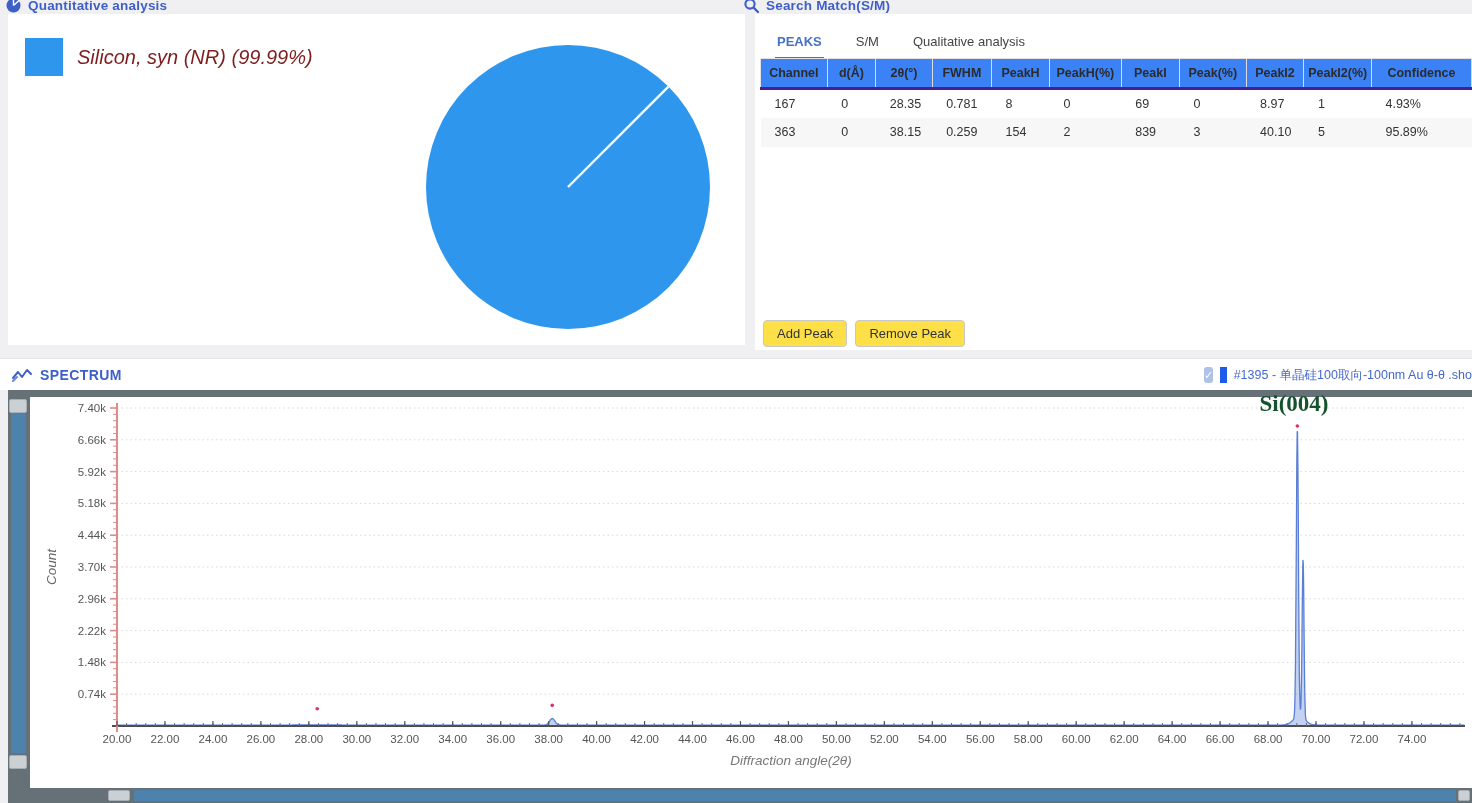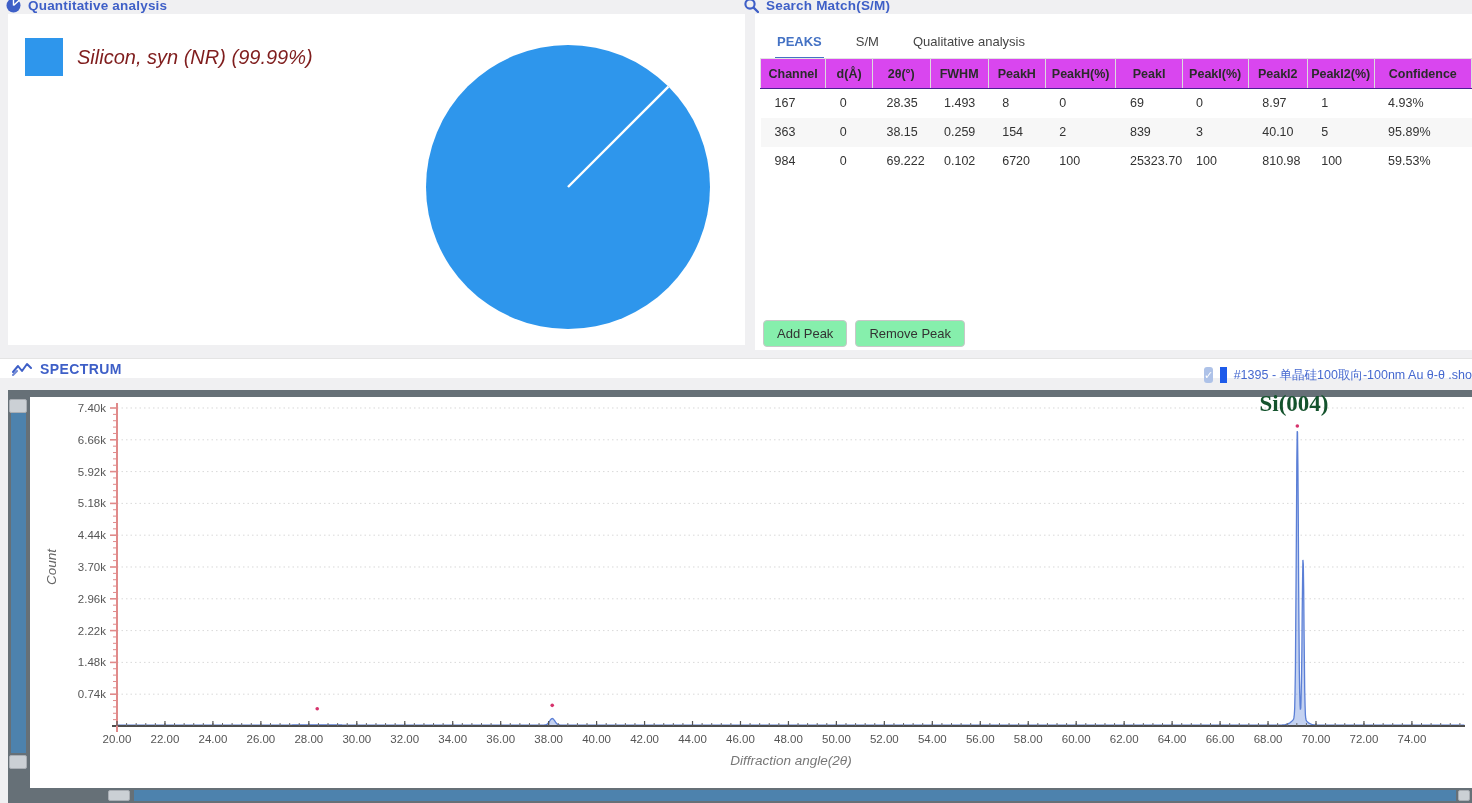--- a/index.html
+++ b/index.html
@@ -17,36 +17,36 @@
   .pie-legend-label { font-style:italic; font-size:20px; color:#7f1d1d; }
 
   
   .tabs { position:absolute; left:20px; top:14px; display:flex; gap:30px; font-size:13px; color:#454545; }
   .tab { padding:6px 2px 8px 2px; cursor:pointer; }
   .tab.active { color:#4472c4; font-weight:bold; border-bottom:3px solid #4472c4; }
 
   
   .tbl-wrap { position:absolute; left:5px; top:44px; width:712px; }
   table { border-collapse:collapse; table-layout:fixed; font-size:12.5px; color:#333; }
-  thead th { background:#d946ef; font-weight:bold; color:#2b2b2b; height:30px; text-align:center;
-             border-top:1px solid #e2e2e2; border-bottom:1px solid #4c1d95; border-right:1px solid #dcdcdc; }
+  thead th { background:#3b82f6; font-weight:bold; color:#2b2b2b; height:30px; text-align:center;
+             border-top:1px solid #e2e2e2; border-bottom:3px solid #4c1d95; border-right:1px solid #dcdcdc; }
   thead th:first-child { border-left:1px solid #e2e2e2; }
   tbody td { height:29px; padding-left:14px; text-align:left; }
   tbody tr:nth-child(even) td { background:#f7f7f7; }
   th:nth-child(1){width:72px;} th:nth-child(2){width:56px;} th:nth-child(3){width:60px;}
   th:nth-child(4){width:64px;} th:nth-child(5){width:64px;} th:nth-child(6){width:76px;}
   th:nth-child(7){width:66px;} th:nth-child(8){width:72px;} th:nth-child(9){width:62px;}
   th:nth-child(10){width:70px;margin-top:42px;} th:nth-child(11){width:110px;}
 
   .btn-row { position:absolute; left:8px; top:306px; display:flex; gap:8px; }
-  .btn { background:#86efac; border:1px solid #c8c8c8; border-radius:4px; padding:5px 13px;
+  .btn { background:#fde047; border:1px solid #c8c8c8; border-radius:4px; padding:5px 13px;
          font-size:13px; color:#333; cursor:pointer; }
 
   
-  .spec-header { position:absolute; left:0; top:358px; width:1472px; height:20px; background:#fff;
+  .spec-header { position:absolute; left:0; top:358px; width:1472px; height:32px; background:#fff;
                  border-top:1px solid #e4e4e4; display:flex; align-items:center; }
   .spec-title { display:flex; align-items:center; gap:8px; margin-left:12px;
                 color:#3e5fc7; font-weight:bold; font-size:14px; letter-spacing:.4px; }
   .spec-legend { position:absolute; left:1204px; top:0; height:32px; display:flex; align-items:center; gap:7px;
                  white-space:nowrap; overflow:hidden; width:268px; }
   .chk { width:16px; height:16px; background:#aec2e8; border-radius:3px; color:#fff; font-size:11px;
          display:flex; align-items:center; justify-content:center; cursor:pointer; }
   .swatch-sm { width:16px; height:16px; background:#1e5bea; }
   .spec-legend-label { font-size:12.5px; color:#4568cf; }
 
@@ -106,65 +106,52 @@
       <table id="peaks-table">
           <thead>
             <tr>
               <th>Channel</th>
               <th>d(Å)</th>
               <th>2θ(°)</th>
               <th>FWHM</th>
               <th>PeakH</th>
               <th>PeakH(%)</th>
               <th>PeakI</th>
-              <th>PeakI(%)</th>
+              <th>Peak(%)</th>
               <th>PeakI2</th>
               <th>PeakI2(%)</th>
               <th>Confidence</th>
             </tr>
           </thead>
           <tbody>
             <tr>
               <td>167</td>
               <td>0</td>
               <td>28.35</td>
-              <td>1.493</td>
+              <td>0.781</td>
               <td>8</td>
               <td>0</td>
               <td>69</td>
               <td>0</td>
               <td>8.97</td>
               <td>1</td>
               <td>4.93%</td>
             </tr>
             <tr>
               <td>363</td>
               <td>0</td>
               <td>38.15</td>
               <td>0.259</td>
               <td>154</td>
               <td>2</td>
               <td>839</td>
               <td>3</td>
               <td>40.10</td>
               <td>5</td>
               <td>95.89%</td>
-            </tr>
-            <tr>
-              <td>984</td>
-              <td>0</td>
-              <td>69.222</td>
-              <td>0.102</td>
-              <td>6720</td>
-              <td>100</td>
-              <td>25323.70</td>
-              <td>100</td>
-              <td>810.98</td>
-              <td>100</td>
-              <td>59.53%</td>
             </tr>
           </tbody>
         </table>
     </div>
     <div class="btn-row">
       <button class="btn">Add Peak</button>
       <button class="btn">Remove Peak</button>
     </div>
   </div>
 

